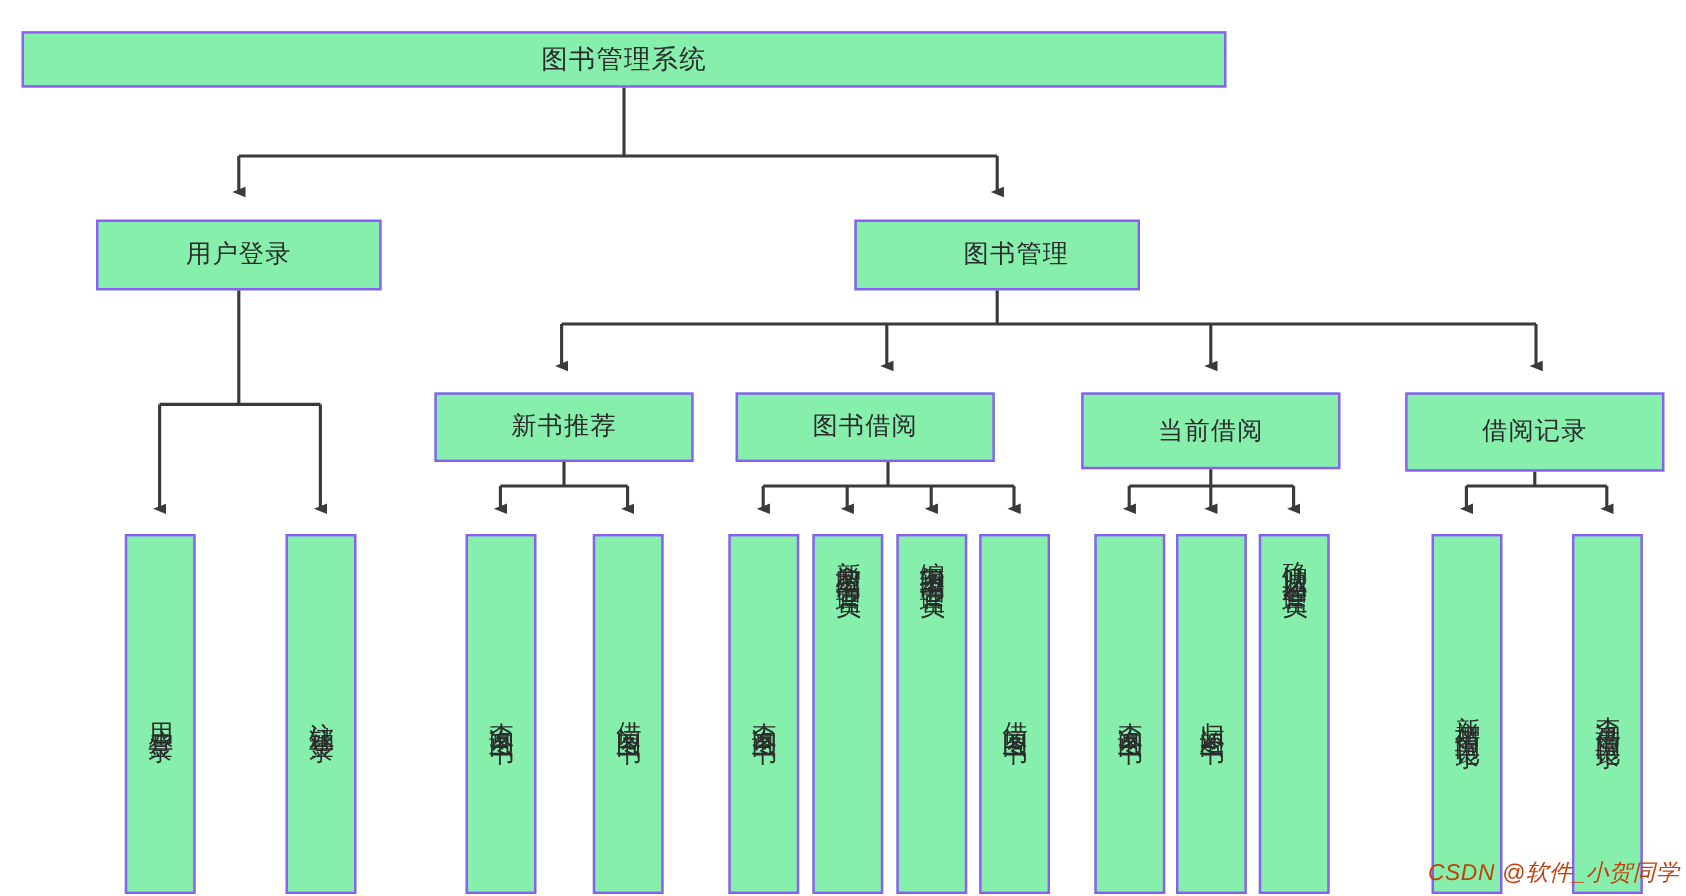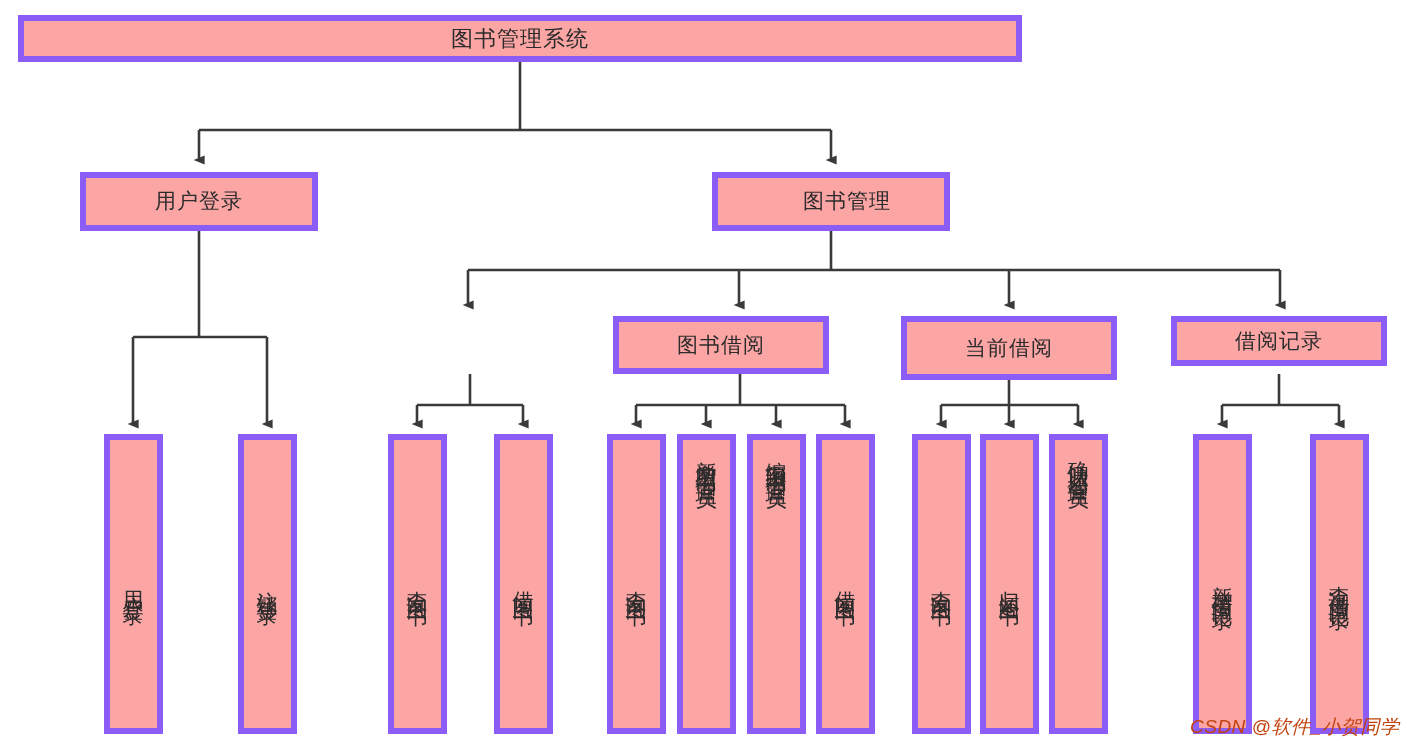--- a/index.html
+++ b/index.html
@@ -22,26 +22,27 @@
     position: absolute;
     left: 0;
     top: 0;
     width: 1405px;
     height: 747px;
     pointer-events: none;
   }
   .node {
     position: absolute;
     box-sizing: border-box;
-    border: 6px solid #8b5cf6;
-    background: #fca5a5;
+    border: 2px solid #8b5cf6;
+    background: #86efac;
     display: flex;
     align-items: center;
     justify-content: center;
     color: #2b2b2b;
+    margin-top: 11px;
   }
   .node .lbl {
     display: block;
     text-align: center;
     line-height: 1.25;
     white-space: nowrap;
   }
   
   .h-node .lbl {
     font-size: 21px;
@@ -141,30 +142,33 @@
   </div>
 
   <div class="node h-node" style="left:80px; top:172px; width:238px; height:59px;">
     <span class="lbl">用户登录</span>
   </div>
 
   <div class="node h-node" style="left:712px; top:172px; width:238px; height:59px;padding-left:32px;">
     <span class="lbl">图书管理</span>
   </div>
 
+  <div class="node h-node" style="left:362px; top:316px; width:216px; height:58px;">
+    <span class="lbl">新书推荐</span>
+  </div>
 
   <div class="node h-node" style="left:613px; top:316px; width:216px; height:58px;">
     <span class="lbl">图书借阅</span>
   </div>
 
   <div class="node h-node" style="left:901px; top:316px; width:216px; height:64px;font-family:Liberation Serif, serif;">
     <span class="lbl">当前借阅</span>
   </div>
 
-  <div class="node h-node" style="left:1171px; top:316px; width:216px; height:50px;">
+  <div class="node h-node" style="left:1171px; top:316px; width:216px; height:66px;">
     <span class="lbl">借阅记录</span>
   </div>
 
   <div class="node v-node" style="left:104px; top:434px; width:59px; height:300px;">
     <span class="lbl">用户登录</span>
   </div>
 
   <div class="node v-node" style="left:238px; top:434px; width:59px; height:300px;">
     <span class="lbl">注销登录</span>
   </div>

